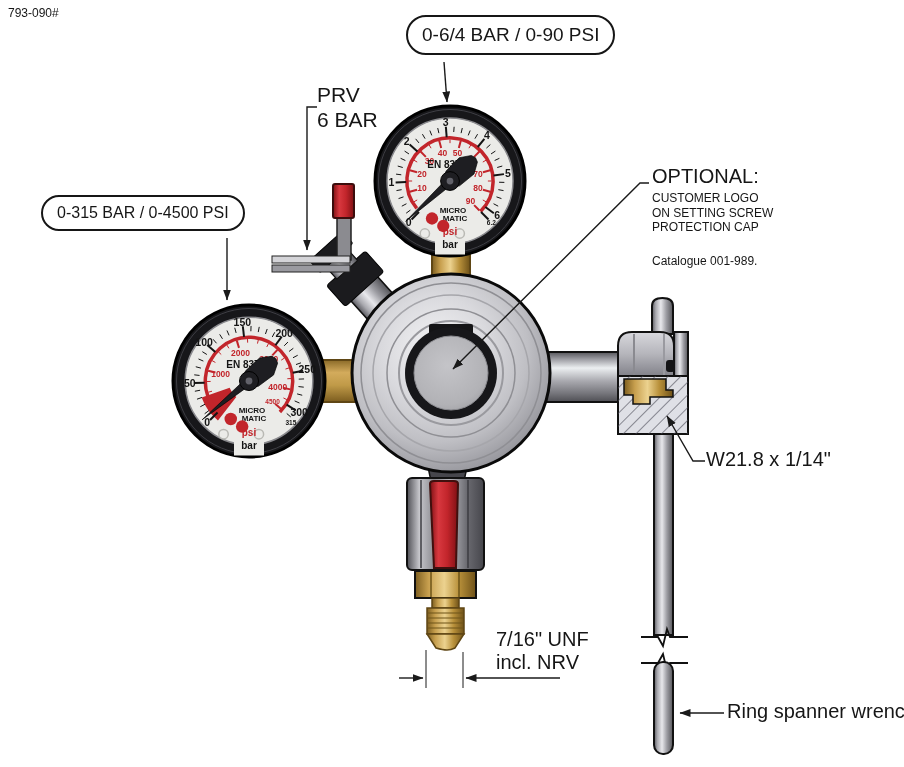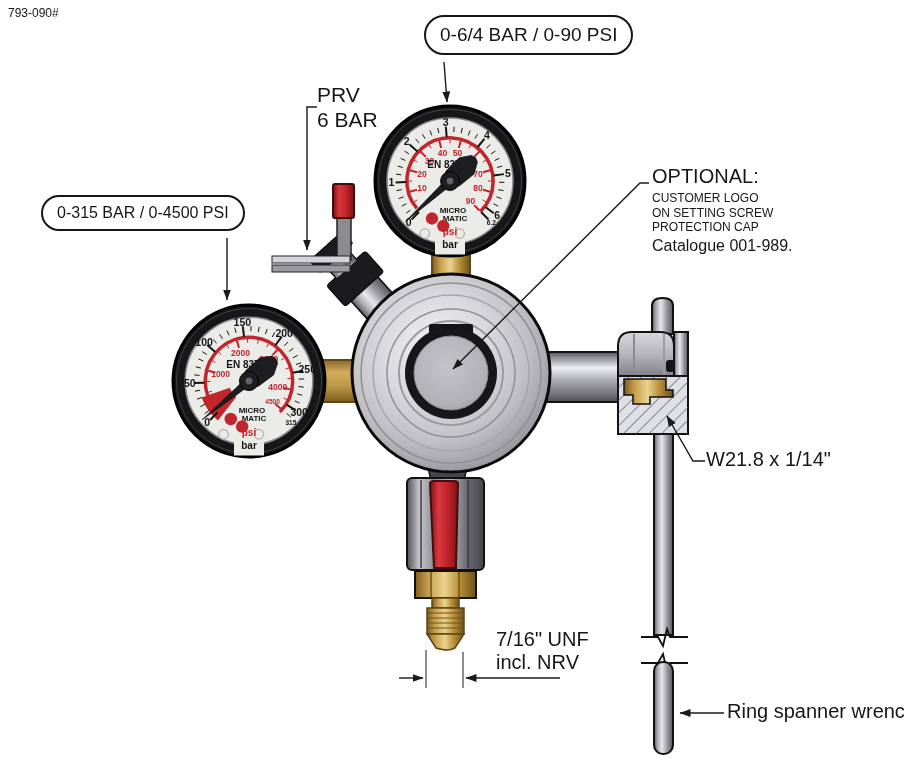--- a/index.html
+++ b/index.html
@@ -2,27 +2,27 @@
 <html><head>
 <meta charset="utf-8">
 <style>
   html,body{margin:0;padding:0;background:#fff;}
   .stage{position:relative;width:904px;height:767px;background:#fff;overflow:hidden;
          font-family:"Liberation Sans",sans-serif;color:#161616;}
   svg.drawing{position:absolute;left:0;top:0;}
   .abs{position:absolute;white-space:nowrap;}
   .pn{left:8px;top:6px;font-size:12px;}
   .pill{border:2.5px solid #161616;border-radius:26px;padding:7px 14px;font-size:19px;background:#fff;}
-  .pill.top{left:424px;top:15px;}
+  .pill.top{left:406px;top:15px;}
   .pill.left{left:41px;top:195px;font-size:16px;}
   .prv{left:317px;top:82px;font-size:21px;line-height:25px;}
   .optional{left:652px;top:165px;}
   .optional .title{font-size:20px;margin-bottom:3px;}
   .optional .small{font-size:12px;line-height:14.5px;}
-  .optional .cat{font-size:16px;margin-top:2px;}
+  .optional .cat{font-size:12px;margin-top:19px;}
   .thread{left:706px;top:448px;font-size:20px;}
   .outlet{left:496px;top:628px;font-size:20px;line-height:23px;}
   .wrenchlbl{left:727px;top:700px;font-size:20px;}
 </style>
 </head>
 <body>
 
 <div class="stage">
 
 <svg class="drawing" width="904" height="767" viewBox="0 0 904 767">

